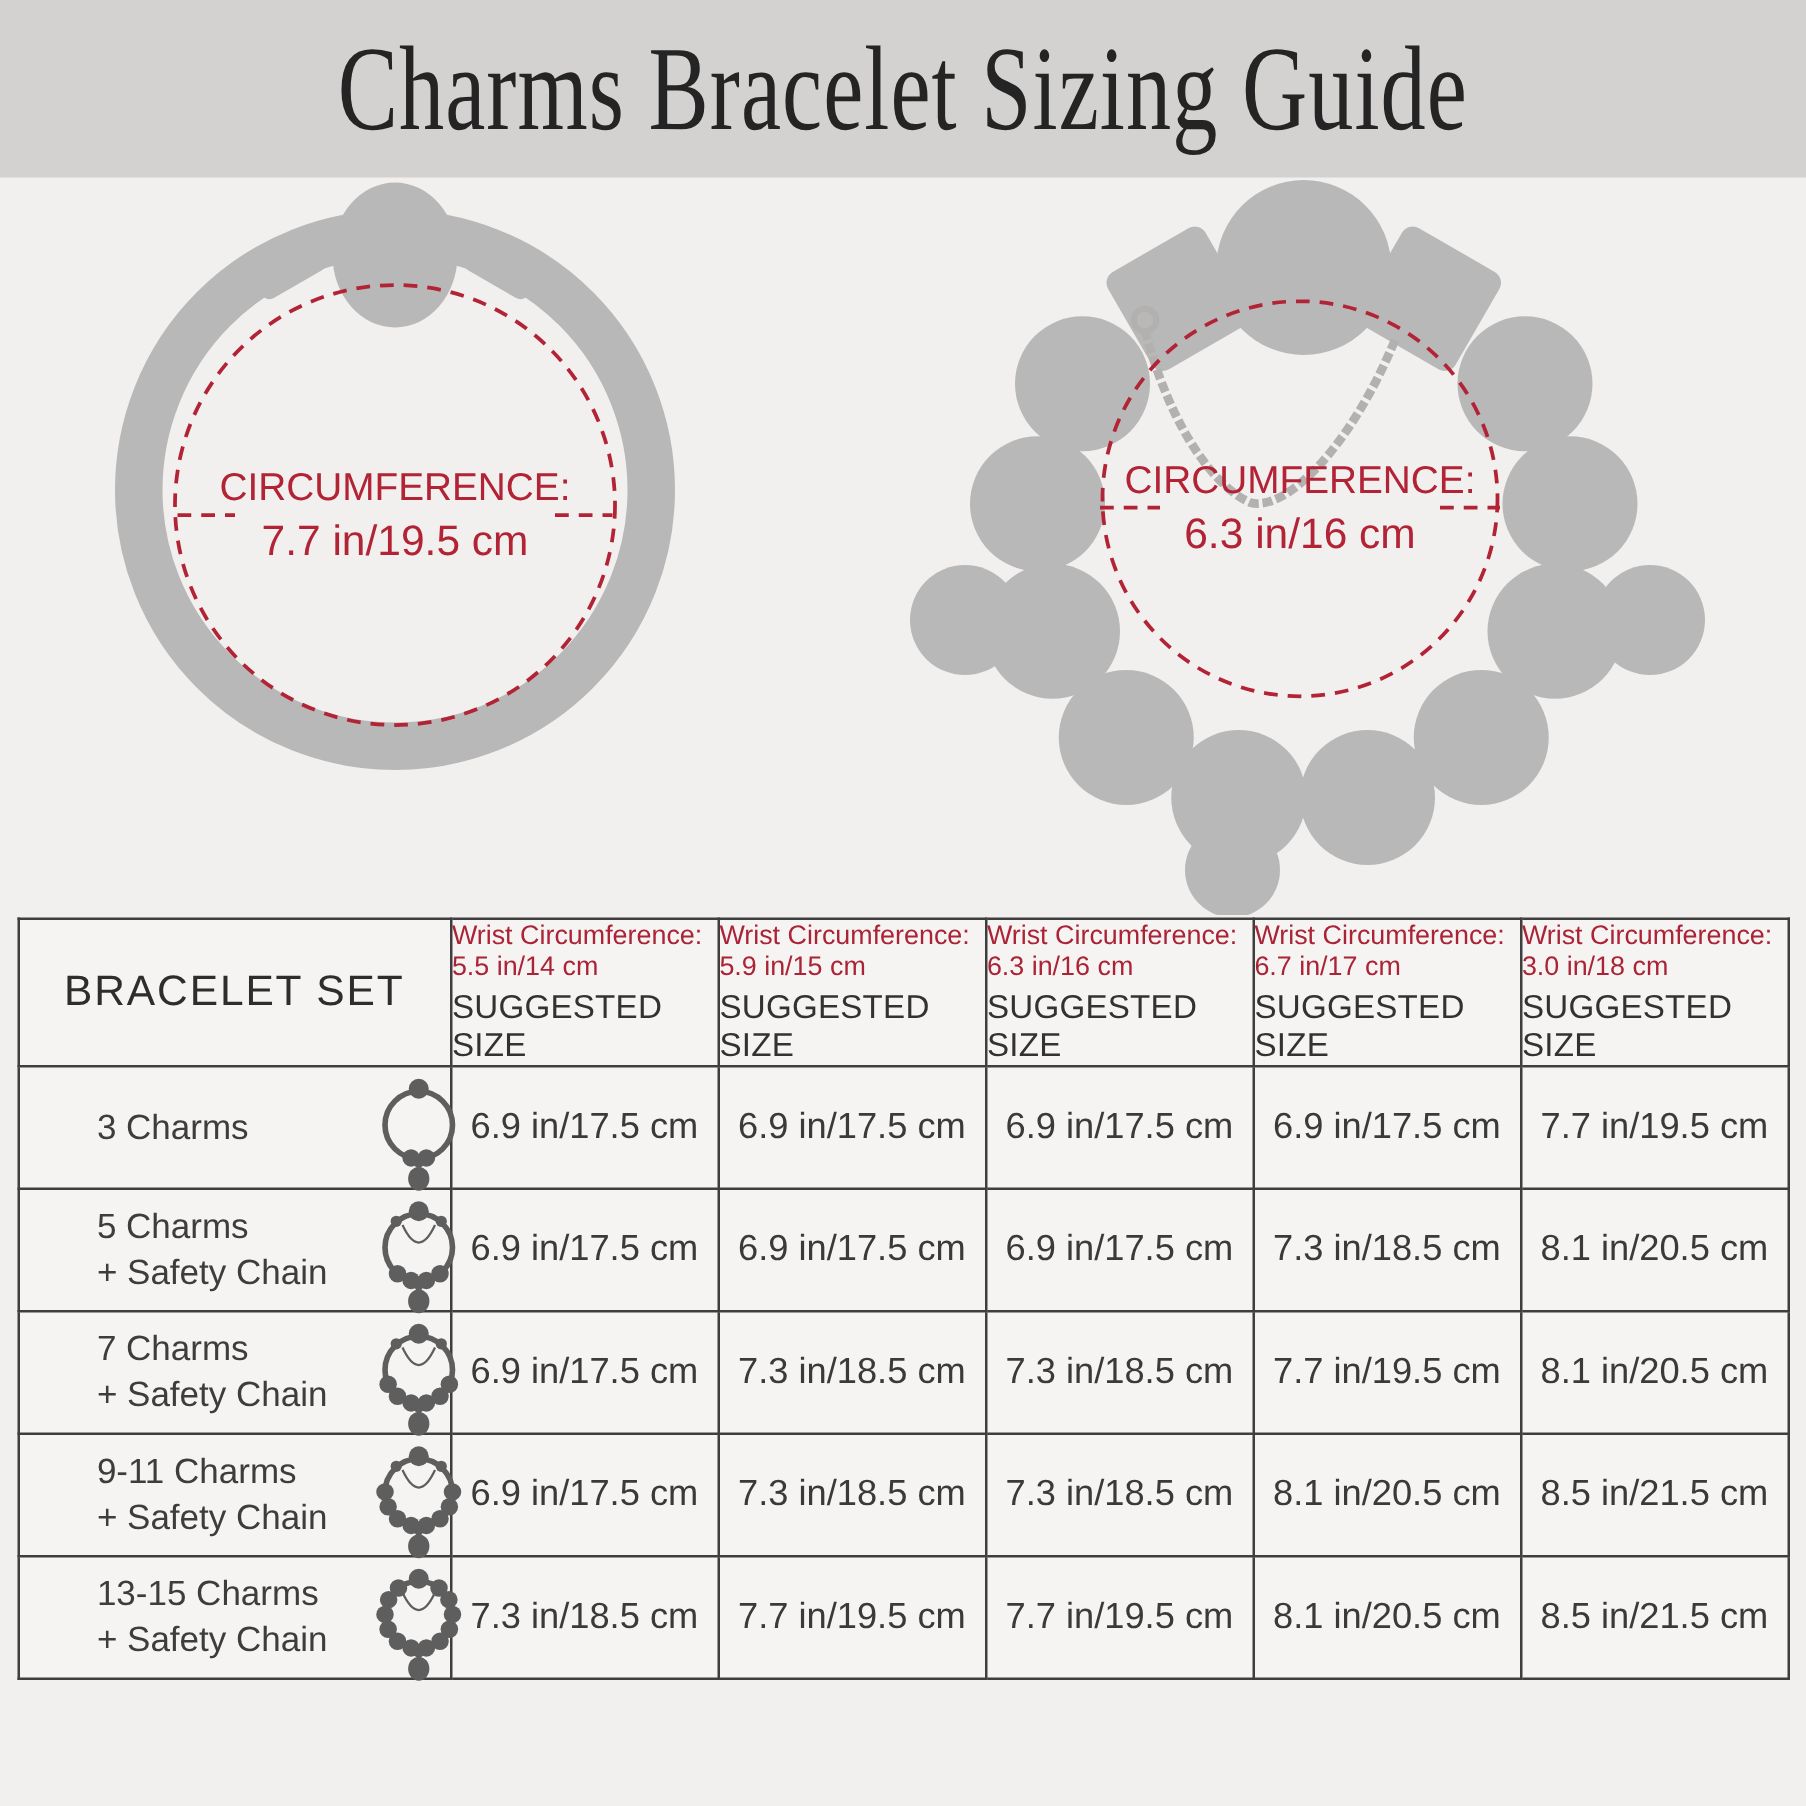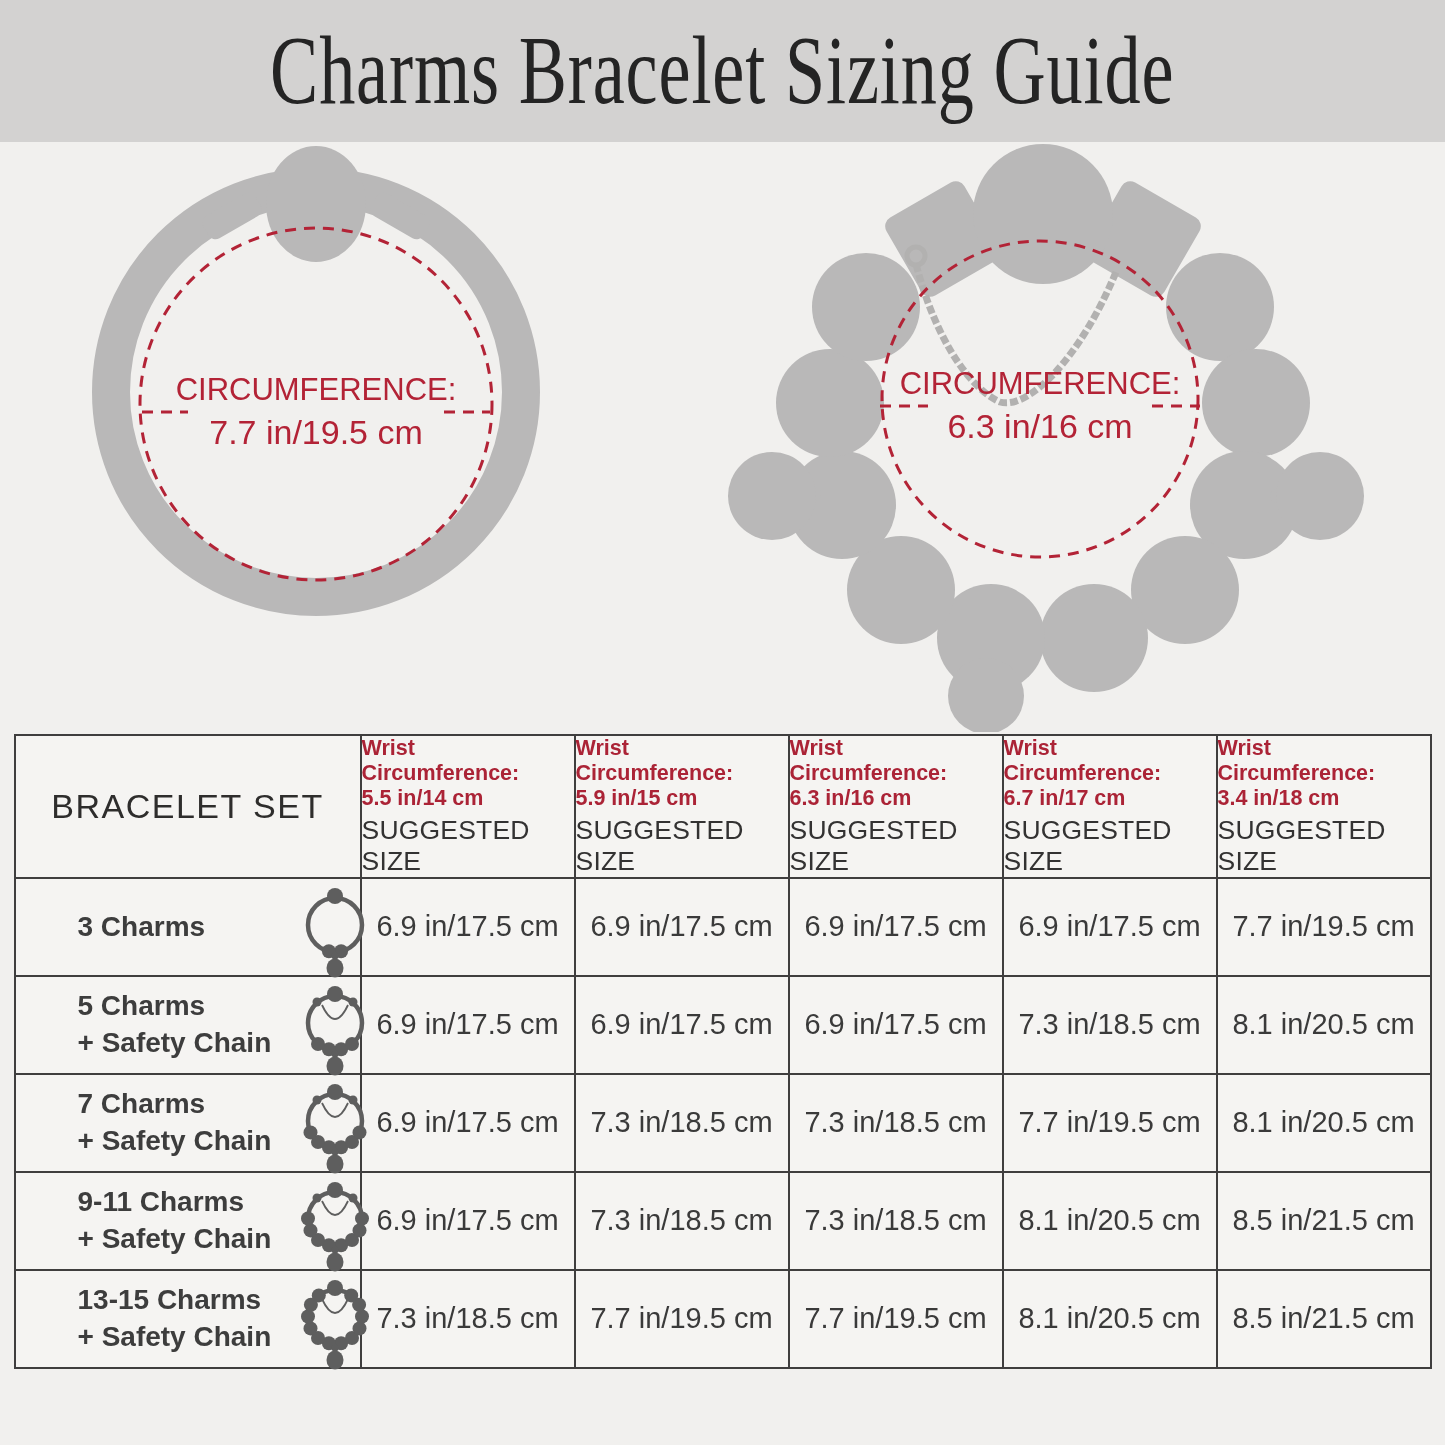--- a/index.html
+++ b/index.html
@@ -40,25 +40,25 @@
   }
   table.sizing th,table.sizing td{border:2px solid #3f3e3e;padding:0;}
   col.c-set{width:346px;}
   thead tr{height:102px;}
   tbody tr{height:93px;}
   th.corner{
     font-weight:400;font-size:34px;letter-spacing:1.5px;color:#2e2d2c;
     text-align:center;vertical-align:middle;
   }
   th.size-col{text-align:left;vertical-align:middle;padding:6px 8px 6px 13px;font-weight:400;}
-  .wrist-l1,.wrist-l2{color:#ab2336;font-size:21.5px;line-height:1.16;font-weight:bold;}
+  .wrist-l1,.wrist-l2{color:#ab2336;font-size:21.5px;line-height:1.16;}
   .suggested{color:#333232;font-size:26.5px;margin-top:4px;letter-spacing:0.2px;}
   td.set-cell{vertical-align:middle;}
   .set-inner{display:flex;align-items:center;padding-left:62px;}
-  .set-label{font-size:28px;color:#3d3d3d;line-height:1.3;min-width:205px;font-weight:bold;}
+  .set-label{font-size:28px;color:#3d3d3d;line-height:1.3;min-width:205px;}
   .set-icon{width:92px;height:96px;display:inline-block;margin-left:6px;}
   .set-icon svg{display:block;}
   td.size-val{text-align:center;vertical-align:middle;font-size:29px;color:#3a3a3a;border-radius:16px;}
 </style>
 </head>
 <body>
 
 <div class="page">
 
   <header class="band">
@@ -153,21 +153,21 @@
   </th>
 
   <th class="size-col">
     <div class="wrist-l1">Wrist Circumference:</div>
     <div class="wrist-l2">6.7 in/17 cm</div>
     <div class="suggested">SUGGESTED SIZE</div>
   </th>
 
   <th class="size-col">
     <div class="wrist-l1">Wrist Circumference:</div>
-    <div class="wrist-l2">3.4 in/18 cm</div>
+    <div class="wrist-l2">3.0 in/18 cm</div>
     <div class="suggested">SUGGESTED SIZE</div>
   </th>
 </tr>
     </thead>
     <tbody id="table-body">
   <tr class="set-row">
     <td class="set-cell">
       <div class="set-inner">
         <div class="set-label">
                 <div>3 Charms</div>

